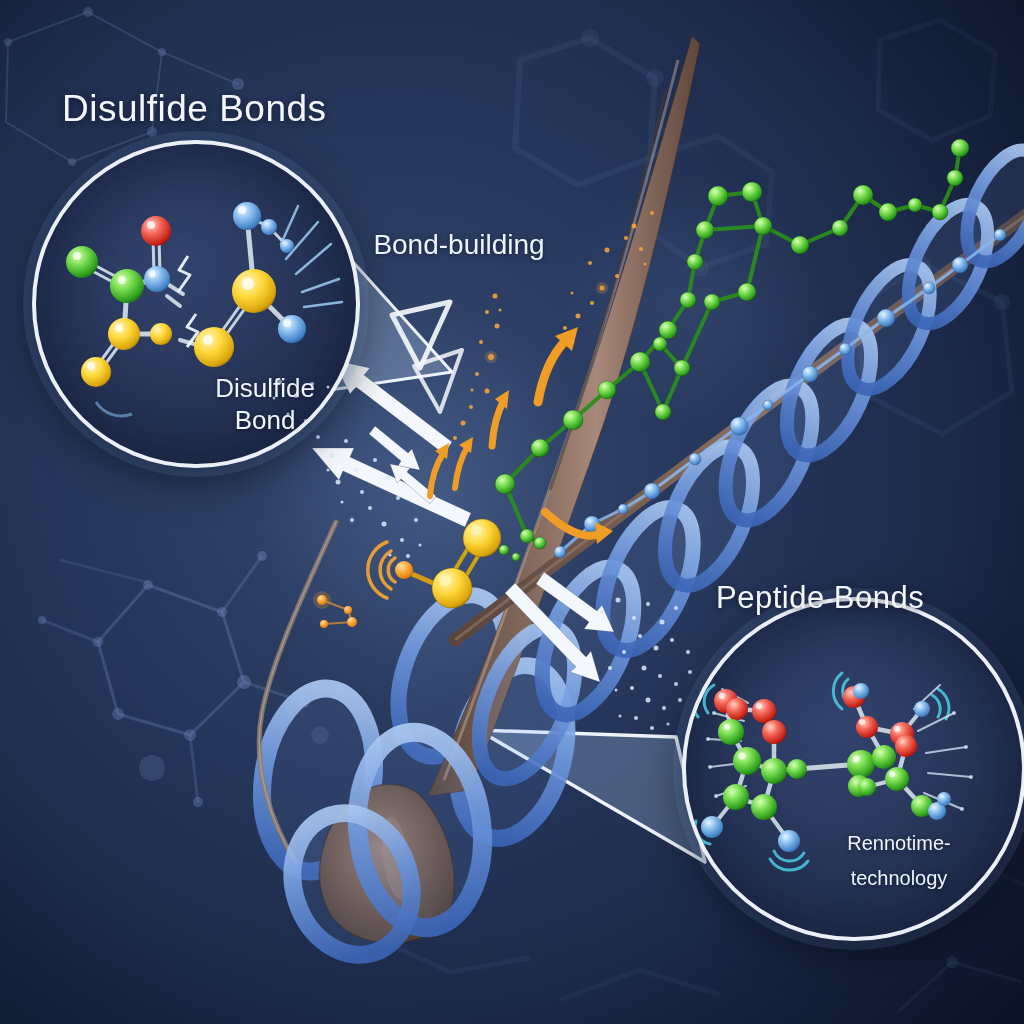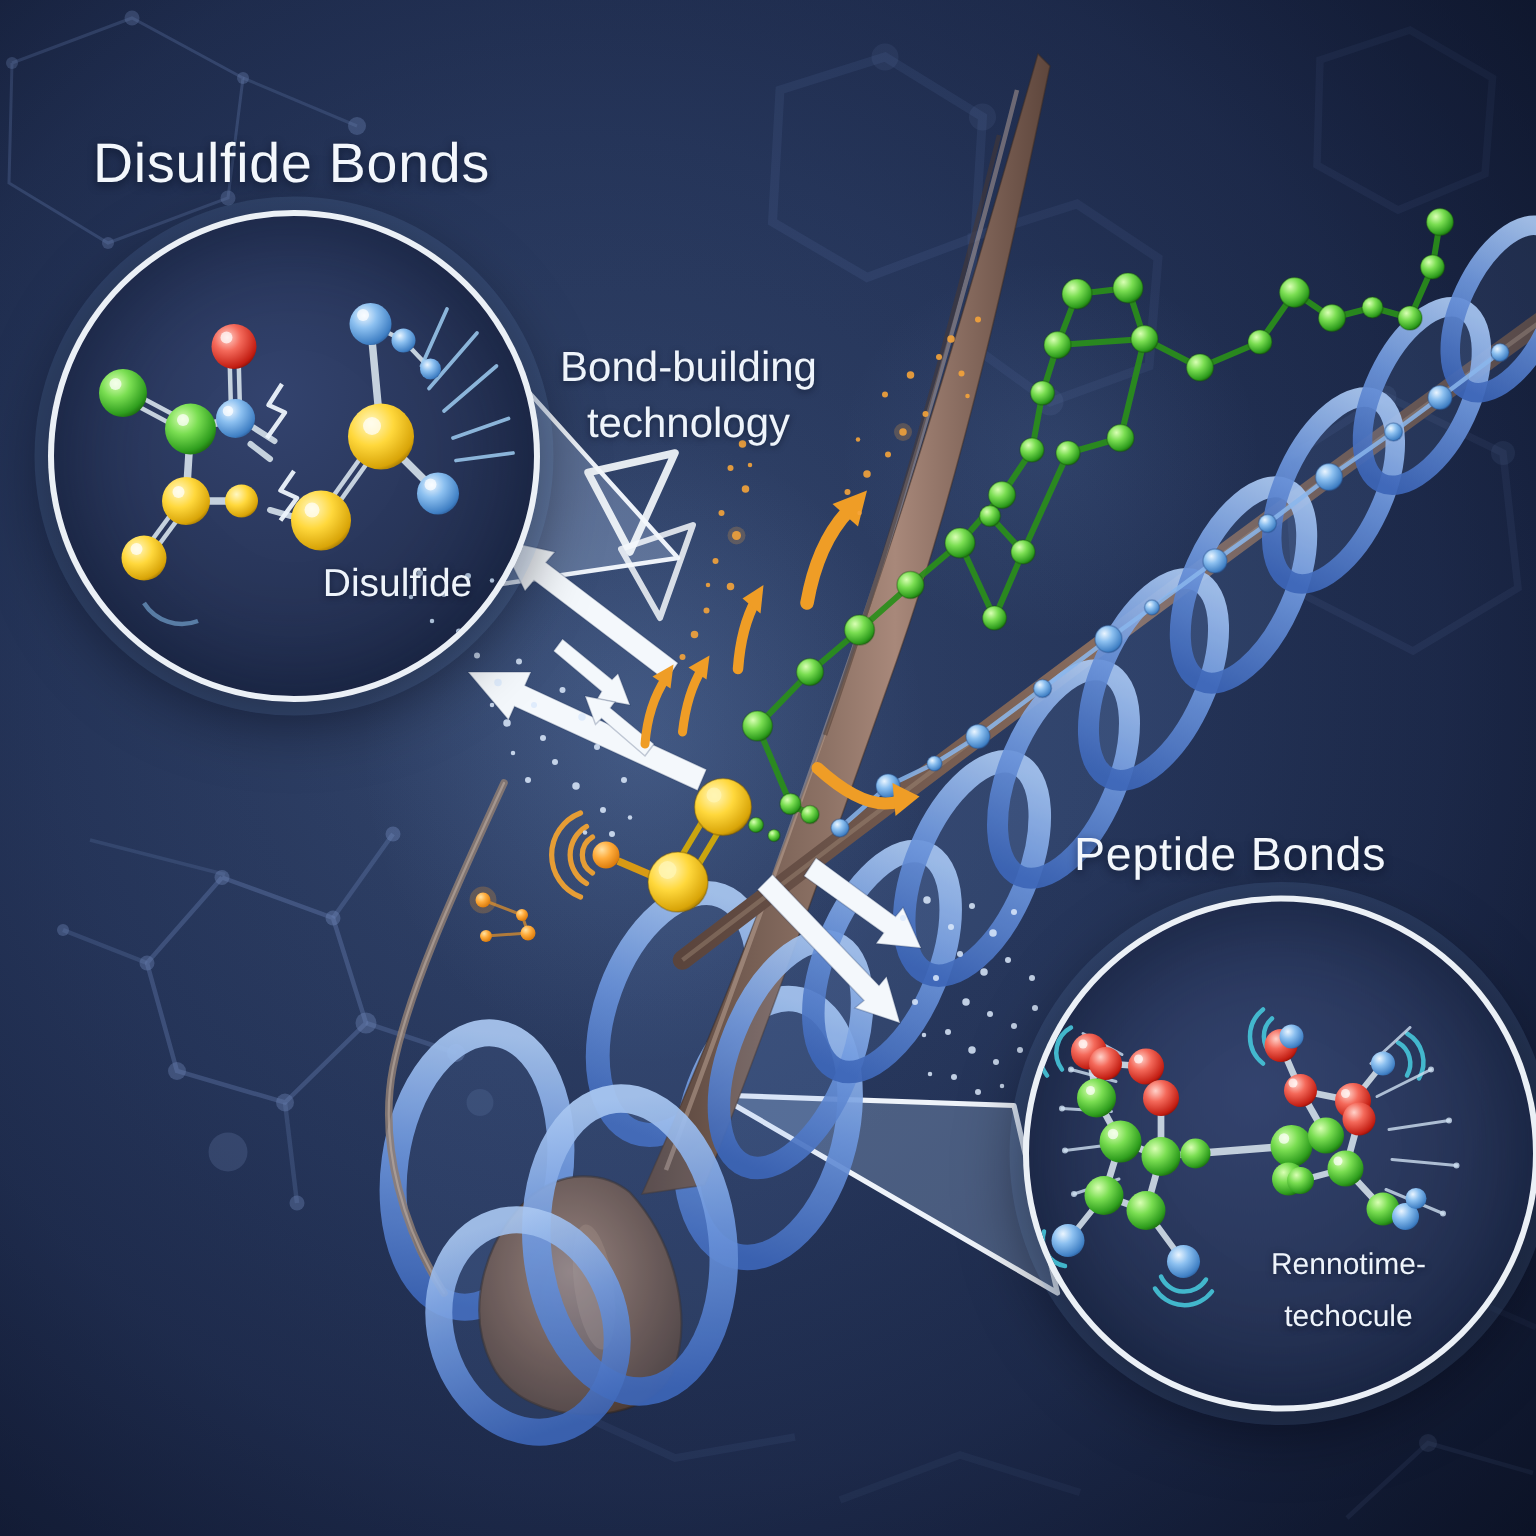--- a/index.html
+++ b/index.html
@@ -17,21 +17,21 @@
     box-shadow:0 0 0 9px rgba(120,160,220,.14), 0 12px 42px rgba(0,0,12,.5), inset 0 0 70px rgba(8,16,40,.55);
     overflow:hidden;
     text-decoration:underline;
   }
   .inset svg{position:absolute;left:0;top:0;}
   .title{
     position:absolute;color:#f3f7fc;font-weight:normal;letter-spacing:.5px;
     text-shadow:0 2px 6px rgba(4,10,26,.55);white-space:nowrap;
   }
   .t-disulfide{left:62px;top:88px;font-size:37px;}
-  .t-peptide{left:716px;top:552px;font-size:31px;}
+  .t-peptide{left:716px;top:580px;font-size:31px;}
   .label{
     position:absolute;color:#eef4fb;text-align:center;
     text-shadow:0 1px 4px rgba(4,10,26,.5);
   }
   .l-bond-building{left:334px;top:226px;width:250px;font-size:28px;line-height:37px;}
   .l-disulfide{left:154px;top:228px;width:150px;font-size:26px;line-height:32px;}
   .l-peptide-mol{left:118px;top:225px;width:190px;font-size:20px;line-height:35px;}
 </style>
 </head>
 <body>
@@ -477,20 +477,21 @@
           <circle cx="252" cy="270" r="1.5"></circle>
           <circle cx="270" cy="277" r="2"></circle>
         <circle cx="292" cy="243" r="1.5"></circle>
           <circle cx="298" cy="268" r="2"></circle>
           <circle cx="282" cy="284" r="1.5"></circle>
         <circle cx="238" cy="254" r="1.5"></circle>
       </g>
     </svg>
     <div class="label l-disulfide">
       <div>Disulfide</div>
+      <div>Bond</div>
     </div>
   </div>
 
   <div class="inset" style="left:682px;top:597px;width:336px;height:336px;">
     <svg width="336" height="336" viewBox="0 0 336 336">
       <g stroke="#d3dfe9" stroke-linecap="round" opacity=".9">
         <line x1="45" y1="131" x2="40" y2="100" stroke-width="4.5"></line>
         <line x1="40" y1="100" x2="51" y2="108" stroke-width="3"></line>
         <line x1="51" y1="108" x2="78" y2="110" stroke-width="4.5"></line>
         <line x1="78" y1="110" x2="88" y2="131" stroke-width="4.5"></line>
@@ -584,24 +585,23 @@
           <circle cx="41" cy="126" r="3"></circle>
         <circle cx="56" cy="155" r="3.5"></circle>
           <circle cx="170" cy="158" r="3.5"></circle>
           <circle cx="206" cy="173" r="3"></circle>
         <circle cx="211" cy="128" r="3"></circle>
           <circle cx="176" cy="121" r="3"></circle>
       </g>
     </svg>
     <div class="label l-peptide-mol">
       <div>Rennotime-</div>
-      <div>techocule</div>
+      <div>technology</div>
     </div>
   </div>
 
   <div class="title t-disulfide">Disulfide Bonds</div>
   <div class="title t-peptide">Peptide Bonds</div>
   <div class="label l-bond-building">
     <div>Bond-building</div>
-    <div>technology</div>
   </div>
 
 </div>
 
 </body></html>

